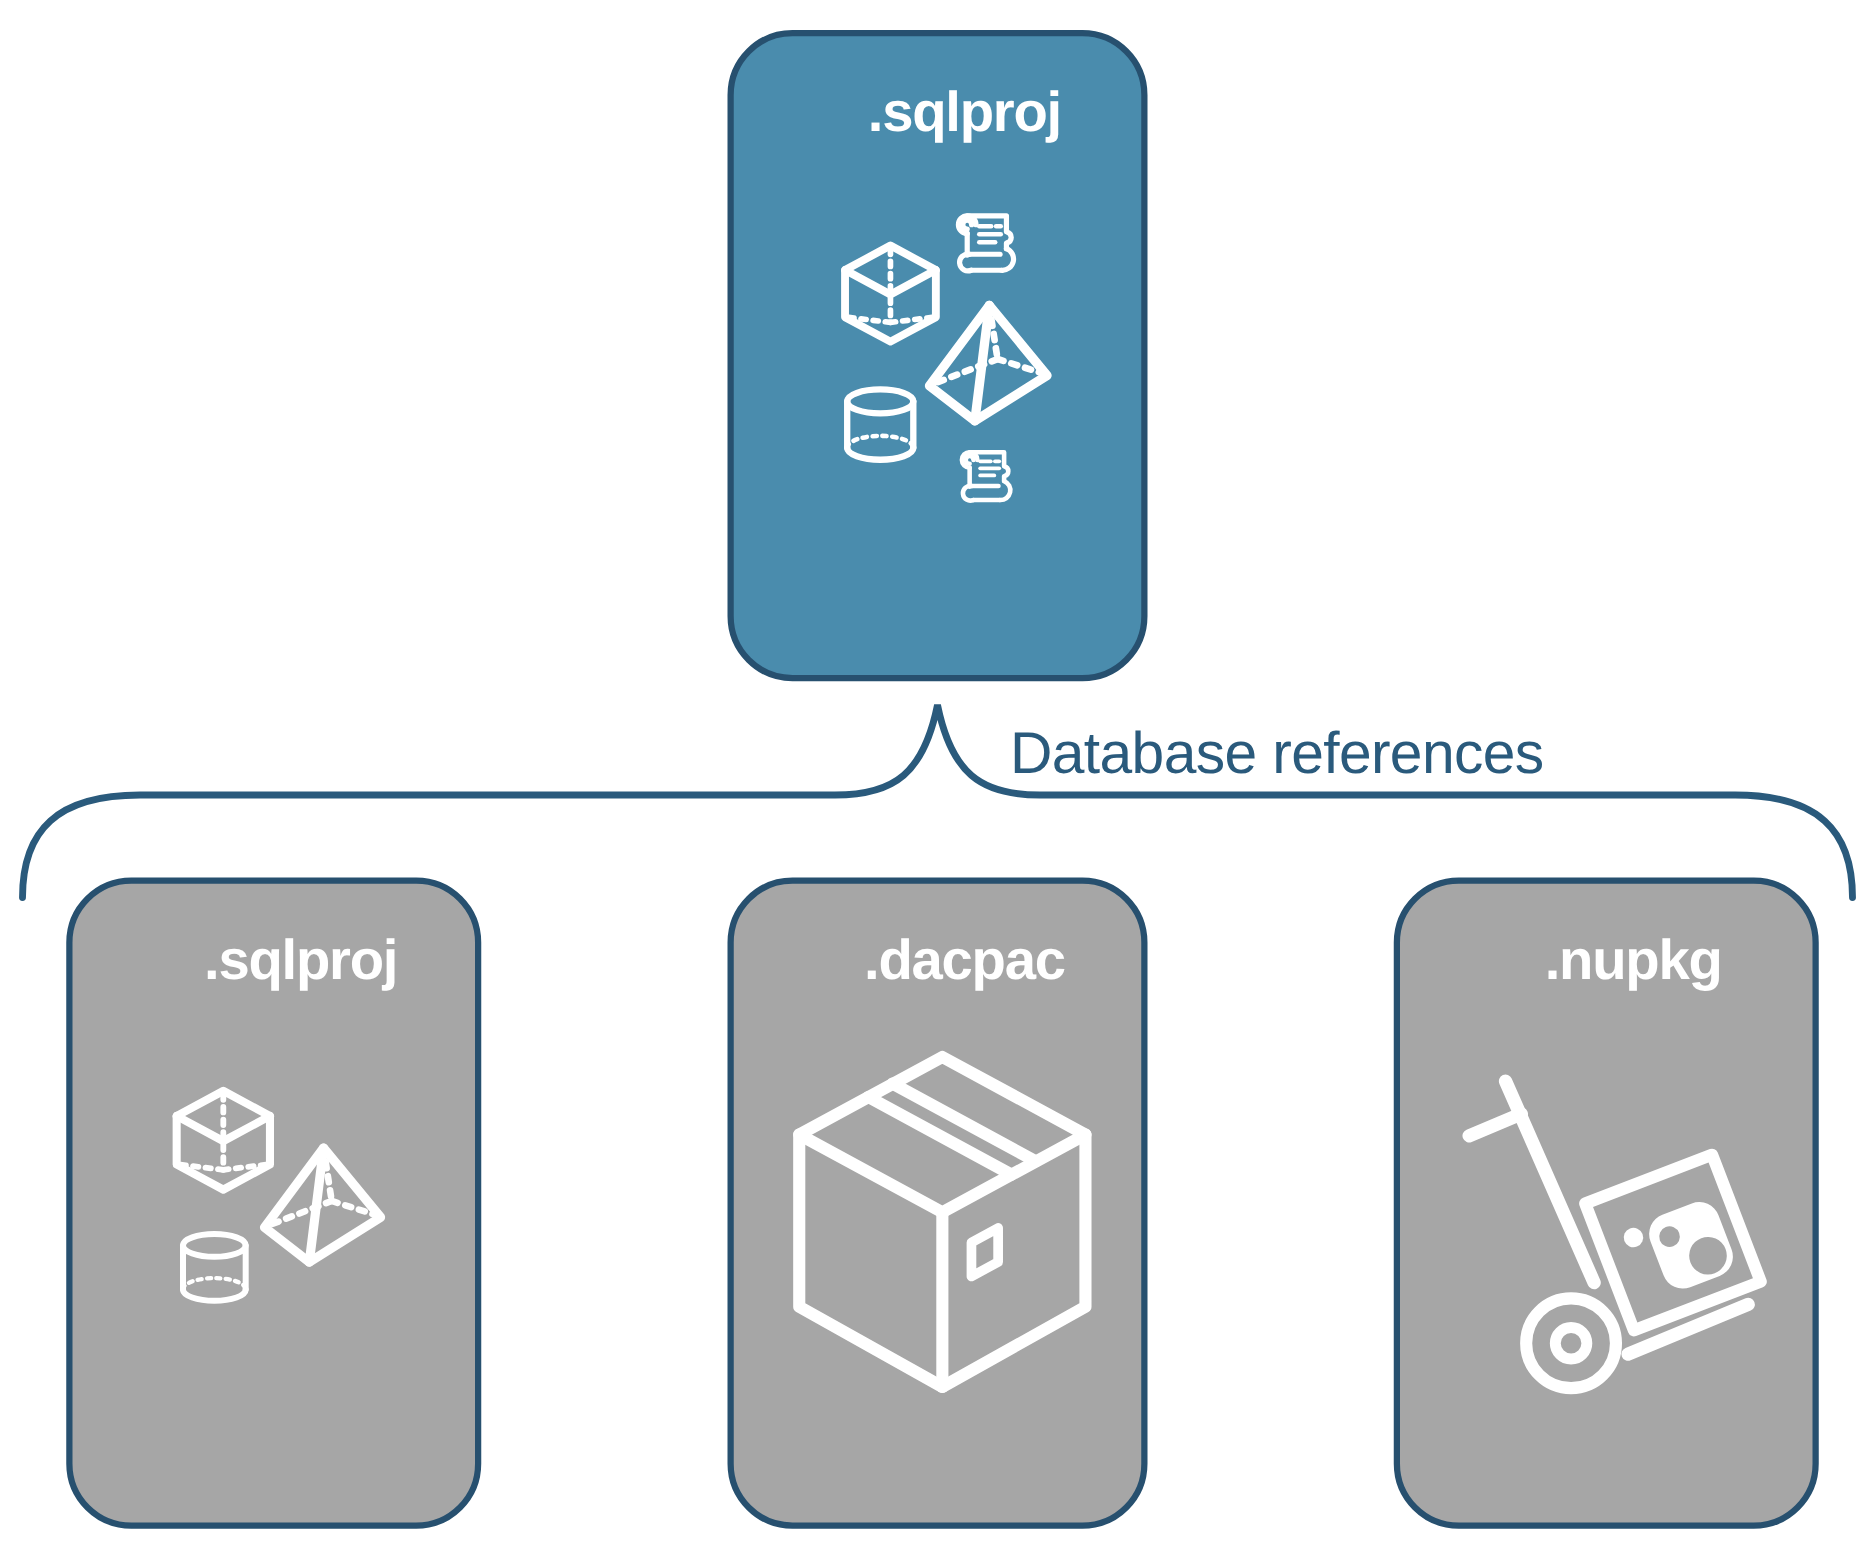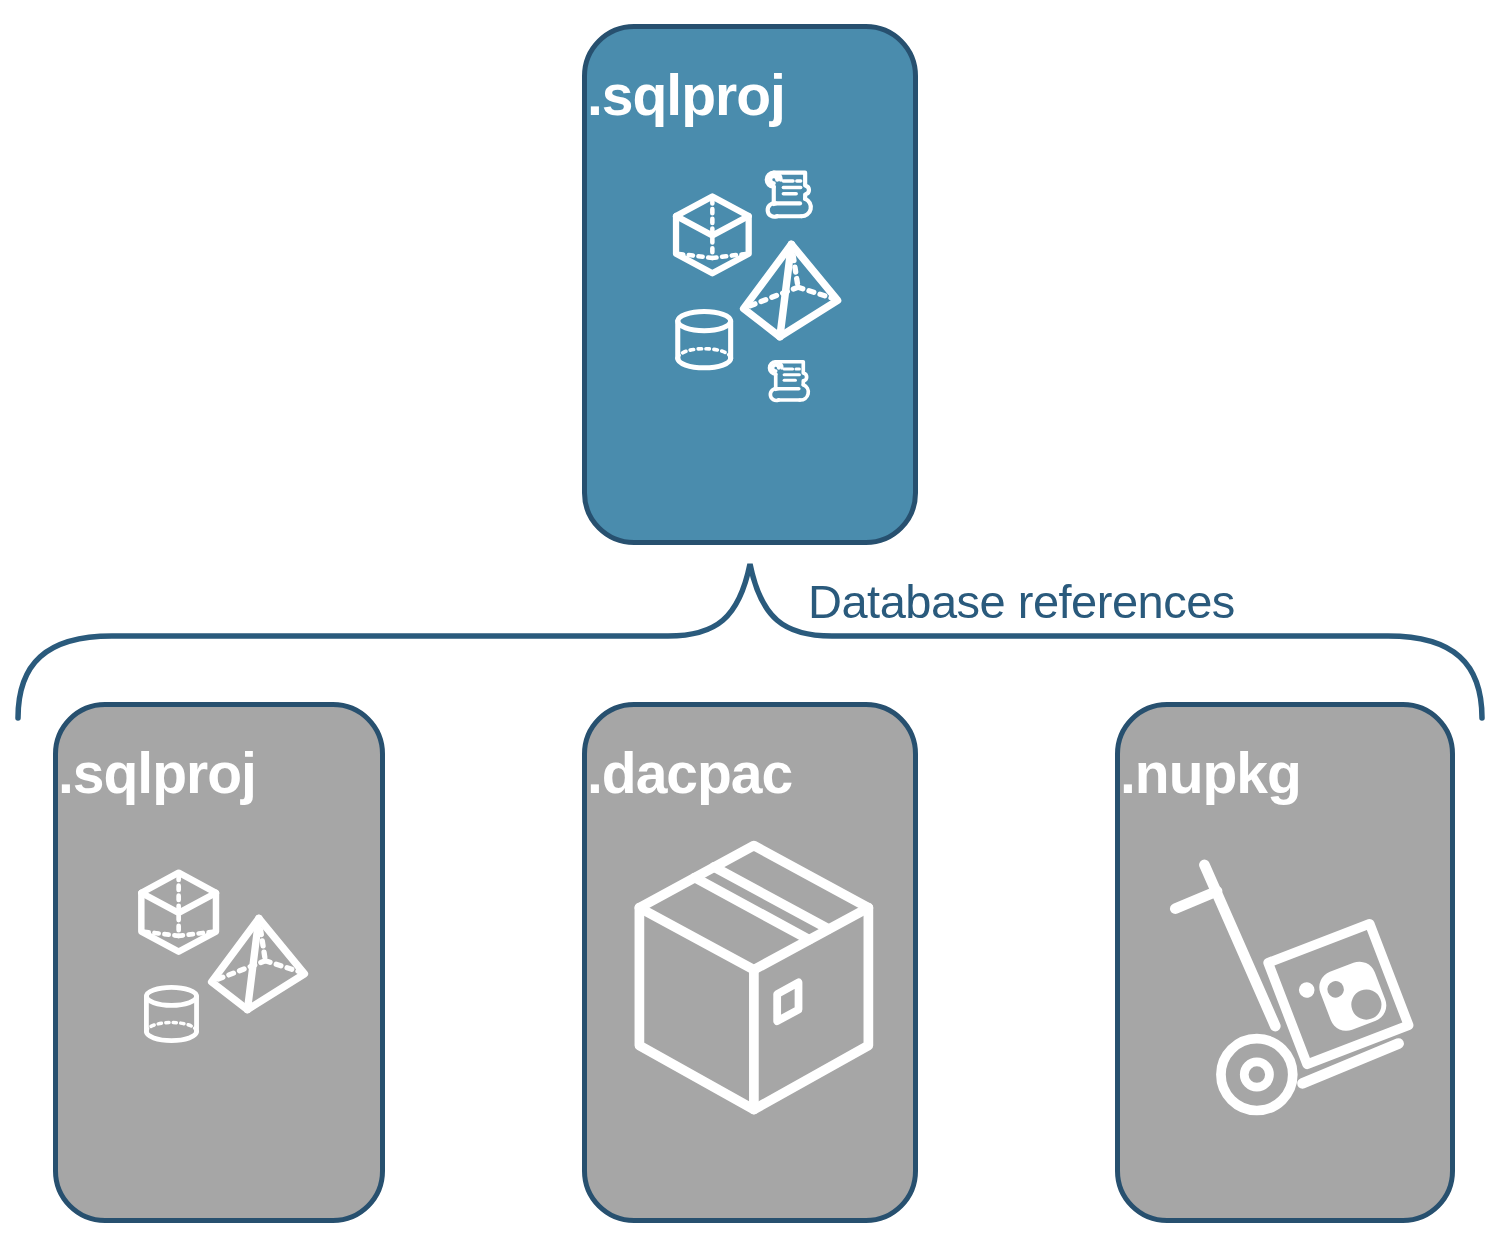--- a/index.html
+++ b/index.html
@@ -7,23 +7,24 @@
     position:relative;width:1500px;height:1250px;background:#ffffff;
     font-family:"Liberation Sans",sans-serif;overflow:hidden;
   }
   .card{
     position:absolute;border-radius:52px;box-sizing:border-box;
     border:5px solid #27506F;
   }
   .card-blue{background:#4A8CAD;}
   .card-gray{background:#A6A6A6;}
   .card-title{
-    position:relative;z-index:2;color:#ffffff;
-    font-weight:bold;font-size:57px;letter-spacing:-1px;margin-top:38px;
+    position:relative;z-index:2;text-align:center;color:#ffffff;
+    font-weight:bold;font-size:45px;letter-spacing:-1px;margin-top:38px;
     line-height:1;
+    padding-left:43px;
   }
   .card-art{position:absolute;left:0;top:0;width:100%;height:100%;z-index:1;}
   #card-root{left:582px;top:24px;width:336px;height:521px;}
   #card-sqlproj{left:53px;top:702px;width:332px;height:521px;}
   #card-dacpac{left:582px;top:702px;width:336px;height:521px;}
   #card-nupkg{left:1115px;top:702px;width:340px;height:521px;}
   #brace{position:absolute;left:0;top:0;pointer-events:none;}
   .connector-label{
     position:absolute;left:808px;top:574px;font-size:47px;font-weight:normal;
     color:#2A5A7C;letter-spacing:-0.5px;white-space:nowrap;

